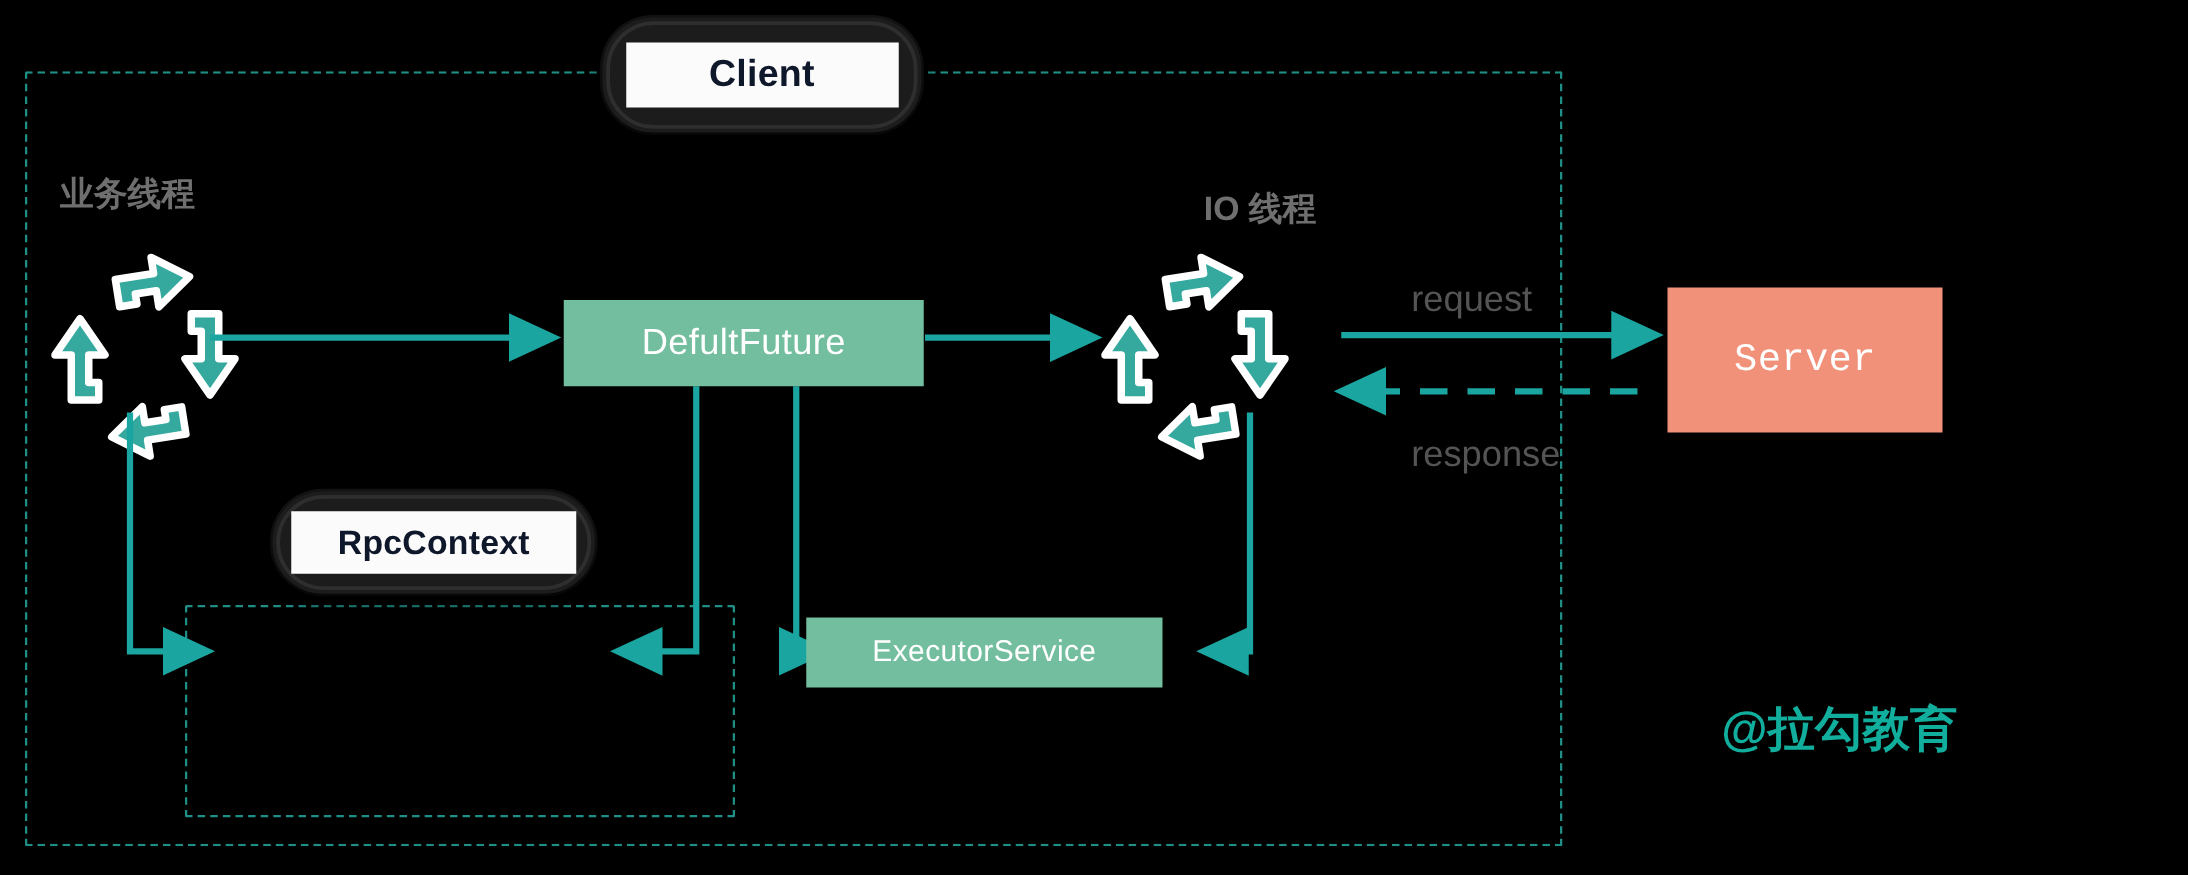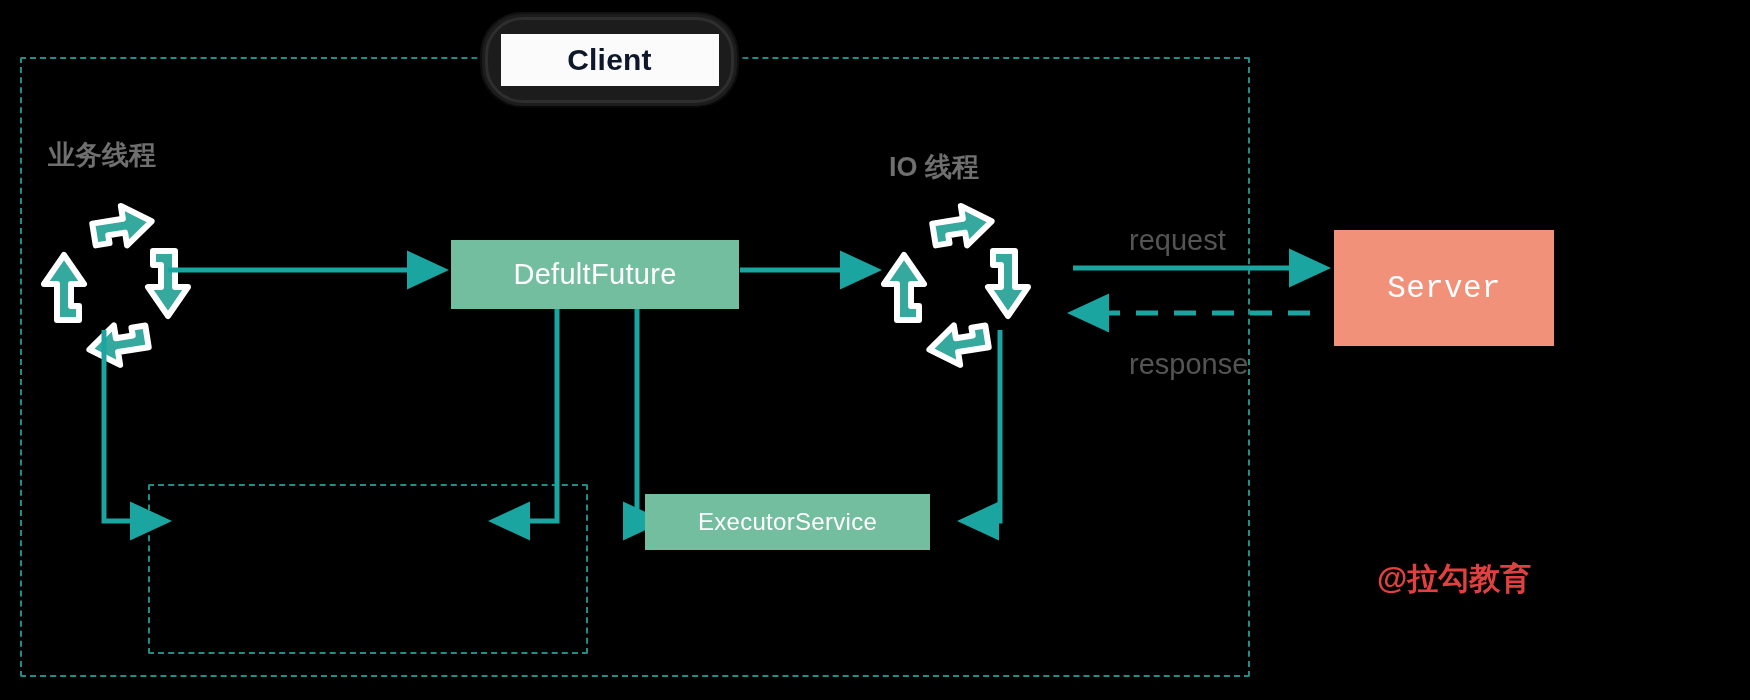--- a/index.html
+++ b/index.html
@@ -29,21 +29,21 @@
   .node.green{background:#73BE9E;}
   .node.salmon{background:#F2917A;}
 
   
   .caption{position:absolute;color:#6f6f6f;font-size:27px;font-weight:bold;white-space:nowrap;}
 
   
   .edge-label{position:absolute;color:#545454;font-size:29px;white-space:nowrap;}
 
   
-  .watermark{position:absolute;color:#ef4444;font-size:31px;font-weight:bold;
+  .watermark{position:absolute;color:#14b8a6;font-size:38px;font-weight:bold;
              white-space:nowrap;opacity:.95;}
 
   
   svg.overlay{position:absolute;left:0;top:0;width:1750px;height:700px;
               pointer-events:none;overflow:visible;}
 </style>
 </head>
 <body>
 
 <div id="stage">
@@ -91,27 +91,31 @@
 
       <path d="M557,309 L557,521 L494,521" marker-end="url(#ah)"></path>
 
       <path d="M637,309 L637,521 L659,521" marker-end="url(#ah)"></path>
 
       <path d="M1000,330 L1000,521 L963,521" marker-end="url(#ah)"></path>
     </g>
   </svg>
 
   <div class="caption" style="left:48px;top:137px;">业务线程</div>
-  <div class="caption" style="left:889px;top:149px;">IO 线程</div>
+  <div class="caption" style="left:963px;top:149px;">IO 线程</div>
 
   <div class="pill-wrap" style="left:482px;top:14px;width:255px;height:92px;">
     <div class="pill-plate"></div>
     <div class="pill-label" style="width:218px;height:52px;font-size:30px;">Client</div>
   </div>
 
+  <div class="pill-wrap" style="left:218px;top:393px;width:258px;height:82px;">
+    <div class="pill-plate"></div>
+    <div class="pill-label" style="width:228px;height:50px;font-size:27px;">RpcContext</div>
+  </div>
 
   <div class="node green" style="left:451px;top:240px;width:288px;height:69px;font-size:29px;">DefultFuture</div>
 
 
   <div class="node green" style="left:645px;top:494px;width:285px;height:56px;font-size:24px;">ExecutorService</div>
 
   <div class="node salmon" style="left:1334px;top:230px;width:220px;height:116px;font-size:31px;font-family:Liberation Mono, monospace;">Server</div>
 
   <div class="edge-label" style="left:1129px;top:224px;">request</div>
   <div class="edge-label" style="left:1129px;top:348px;">response</div>

